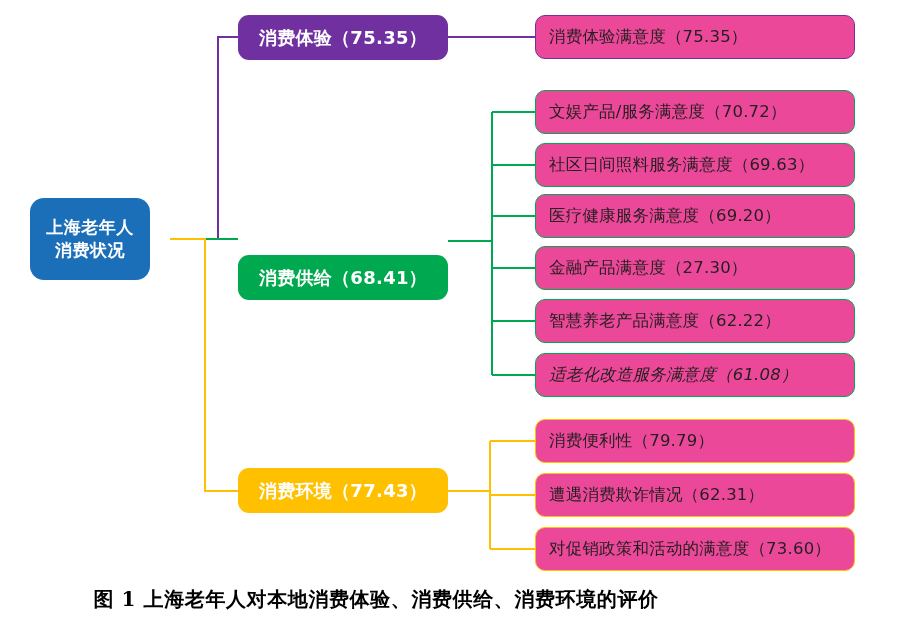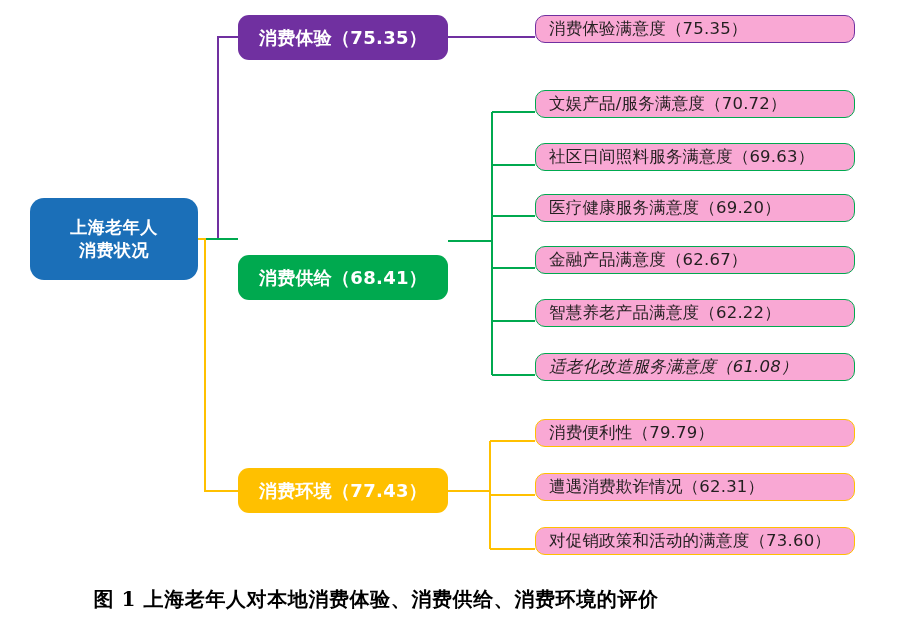--- a/index.html
+++ b/index.html
@@ -32,21 +32,21 @@
     align-items: center;
     justify-content: center;
     text-align: center;
     z-index: 2;
   }
 
   
   .node-root {
     left: 30px;
     top: 198px;
-    width: 168px;
+    width: 120px;
     height: 82px;
     border-radius: 14px;
     background: #1B6FB8;
     color: #ffffff;
     font-size: 17px;
     font-weight: bold;
     line-height: 1.35;
     letter-spacing: 0.5px;
   }
   .node-root .lines {
@@ -66,23 +66,23 @@
     align-items: center;
   }
   .node-l2.purple { background: #7030A0; top: 15px; }
   .node-l2.green  { background: #00A94F; top: 218px; margin-top: 37px; }
   .node-l2.yellow { background: #FFC000; top: 468px; }
 
   
   .leaf {
     left: 535px;
     width: 320px;
-    height: 28px;
+    height: 44px;
     border-radius: 10px;
-    background: #f9a8d4;
+    background: #ec4899;
     border: 1.6px solid #00A94F;
     color: #231f20;
     font-size: 16.5px;
     font-weight: normal;
     justify-content: flex-start;
     padding-left: 13px;
     letter-spacing: 0.2px;
   }
   .leaf.purple { border-color: #7030A0; }
   .leaf.green  { border-color: #00A94F; }
@@ -156,21 +156,21 @@
   <div class="node leaf green" style="top:90px;">
     <span>文娱产品/服务满意度（70.72）</span>
   </div>
   <div class="node leaf green" style="top:143px;">
     <span>社区日间照料服务满意度（69.63）</span>
   </div>
   <div class="node leaf green" style="top:194px;">
     <span>医疗健康服务满意度（69.20）</span>
   </div>
   <div class="node leaf green" style="top:246px;">
-    <span>金融产品满意度（62.67）</span>
+    <span>金融产品满意度（27.30）</span>
   </div>
   <div class="node leaf green" style="top:299px;">
     <span>智慧养老产品满意度（62.22）</span>
   </div>
   <div class="node leaf green" style="top:353px;font-style:italic;">
     <span>适老化改造服务满意度（61.08）</span>
   </div>
 
   <div class="node leaf yellow" style="top:419px;">
     <span>消费便利性（79.79）</span>

